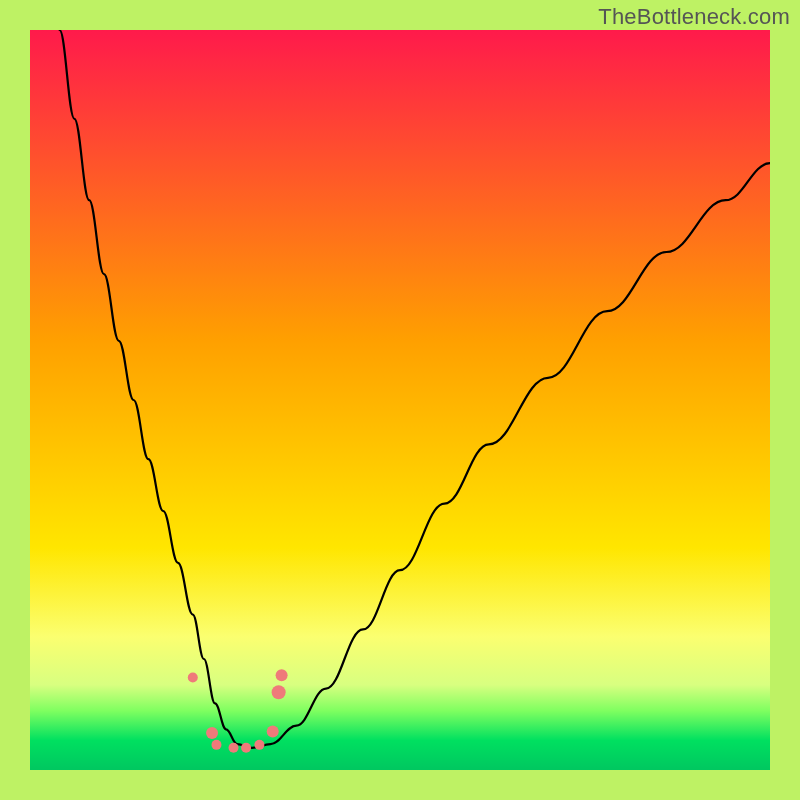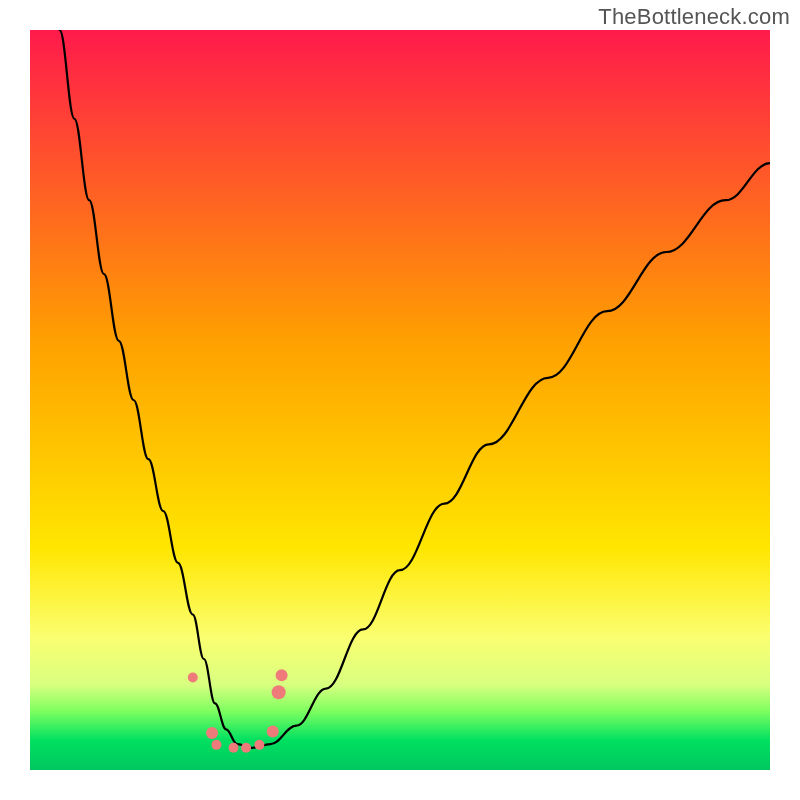--- a/index.html
+++ b/index.html
@@ -7,21 +7,21 @@
     padding: 0;
     width: 800px;
     height: 800px;
     overflow: hidden;
     background: #000;
     font-family: Arial, Helvetica, sans-serif;
   }
   .frame {
     position: absolute;
     inset: 0;
-    background: #ffffff;
+    background: #bef264;
   }
   .plot-area {
     position: absolute;
     left: 30px;
     top: 30px;
     width: 740px;
     height: 740px;
     overflow: hidden;
   }
   .watermark {

